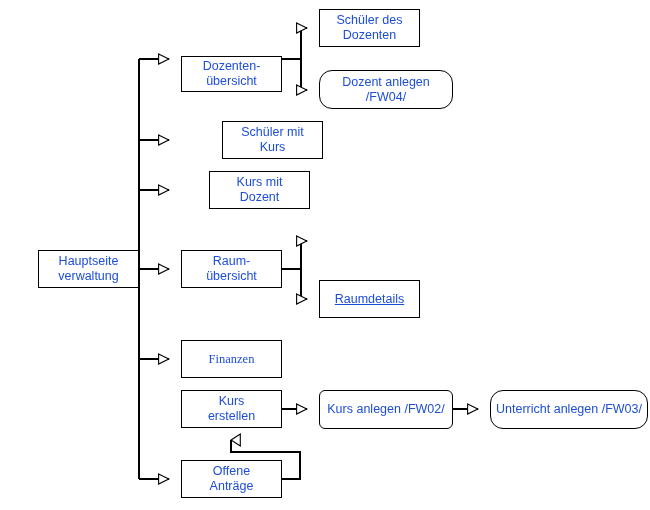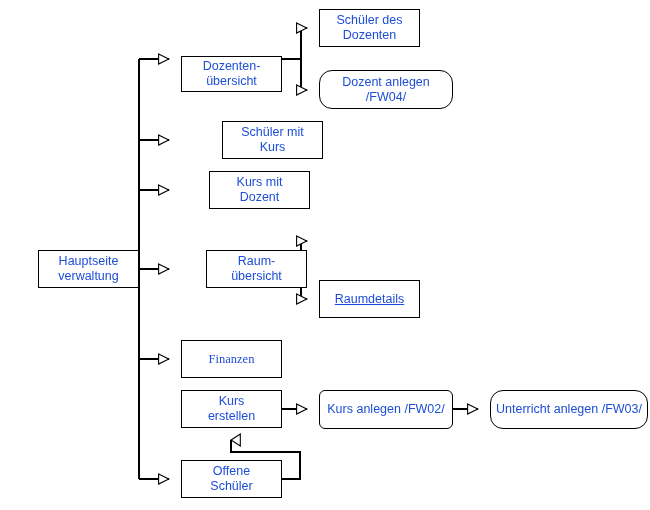--- a/index.html
+++ b/index.html
@@ -112,21 +112,21 @@
   <div class="node" style="left:181px; top:121px; width:101px; height:38px;margin-left:41px;">
     <span>Schüler mit
 Kurs</span>
   </div>
 
   <div class="node" style="left:181px; top:171px; width:101px; height:38px;margin-left:28px;">
     <span>Kurs mit
 Dozent</span>
   </div>
 
-  <div class="node" style="left:181px; top:250px; width:101px; height:38px;margin-left:25px;">
+  <div class="node" style="left:181px; top:250px; width:101px; height:38px;">
     <span>Raum-
 übersicht</span>
   </div>
 
 
   <div class="node" style="left:319px; top:280px; width:101px; height:38px;text-decoration:underline;">
     <span>Raumdetails</span>
   </div>
 
   <div class="node" style="left:181px; top:340px; width:101px; height:38px;font-family:Liberation Serif, serif;">
@@ -141,16 +141,16 @@
   <div class="node rounded" style="left:319px; top:390px; width:134px; height:39px;border-radius:6px;">
     <span>Kurs anlegen /FW02/</span>
   </div>
 
   <div class="node rounded" style="left:490px; top:390px; width:158px; height:39px;">
     <span>Unterricht anlegen /FW03/</span>
   </div>
 
   <div class="node" style="left:181px; top:460px; width:101px; height:38px;">
     <span>Offene
-Schüler</span>
+Anträge</span>
   </div>
 
 </div>
 
 </body></html>

